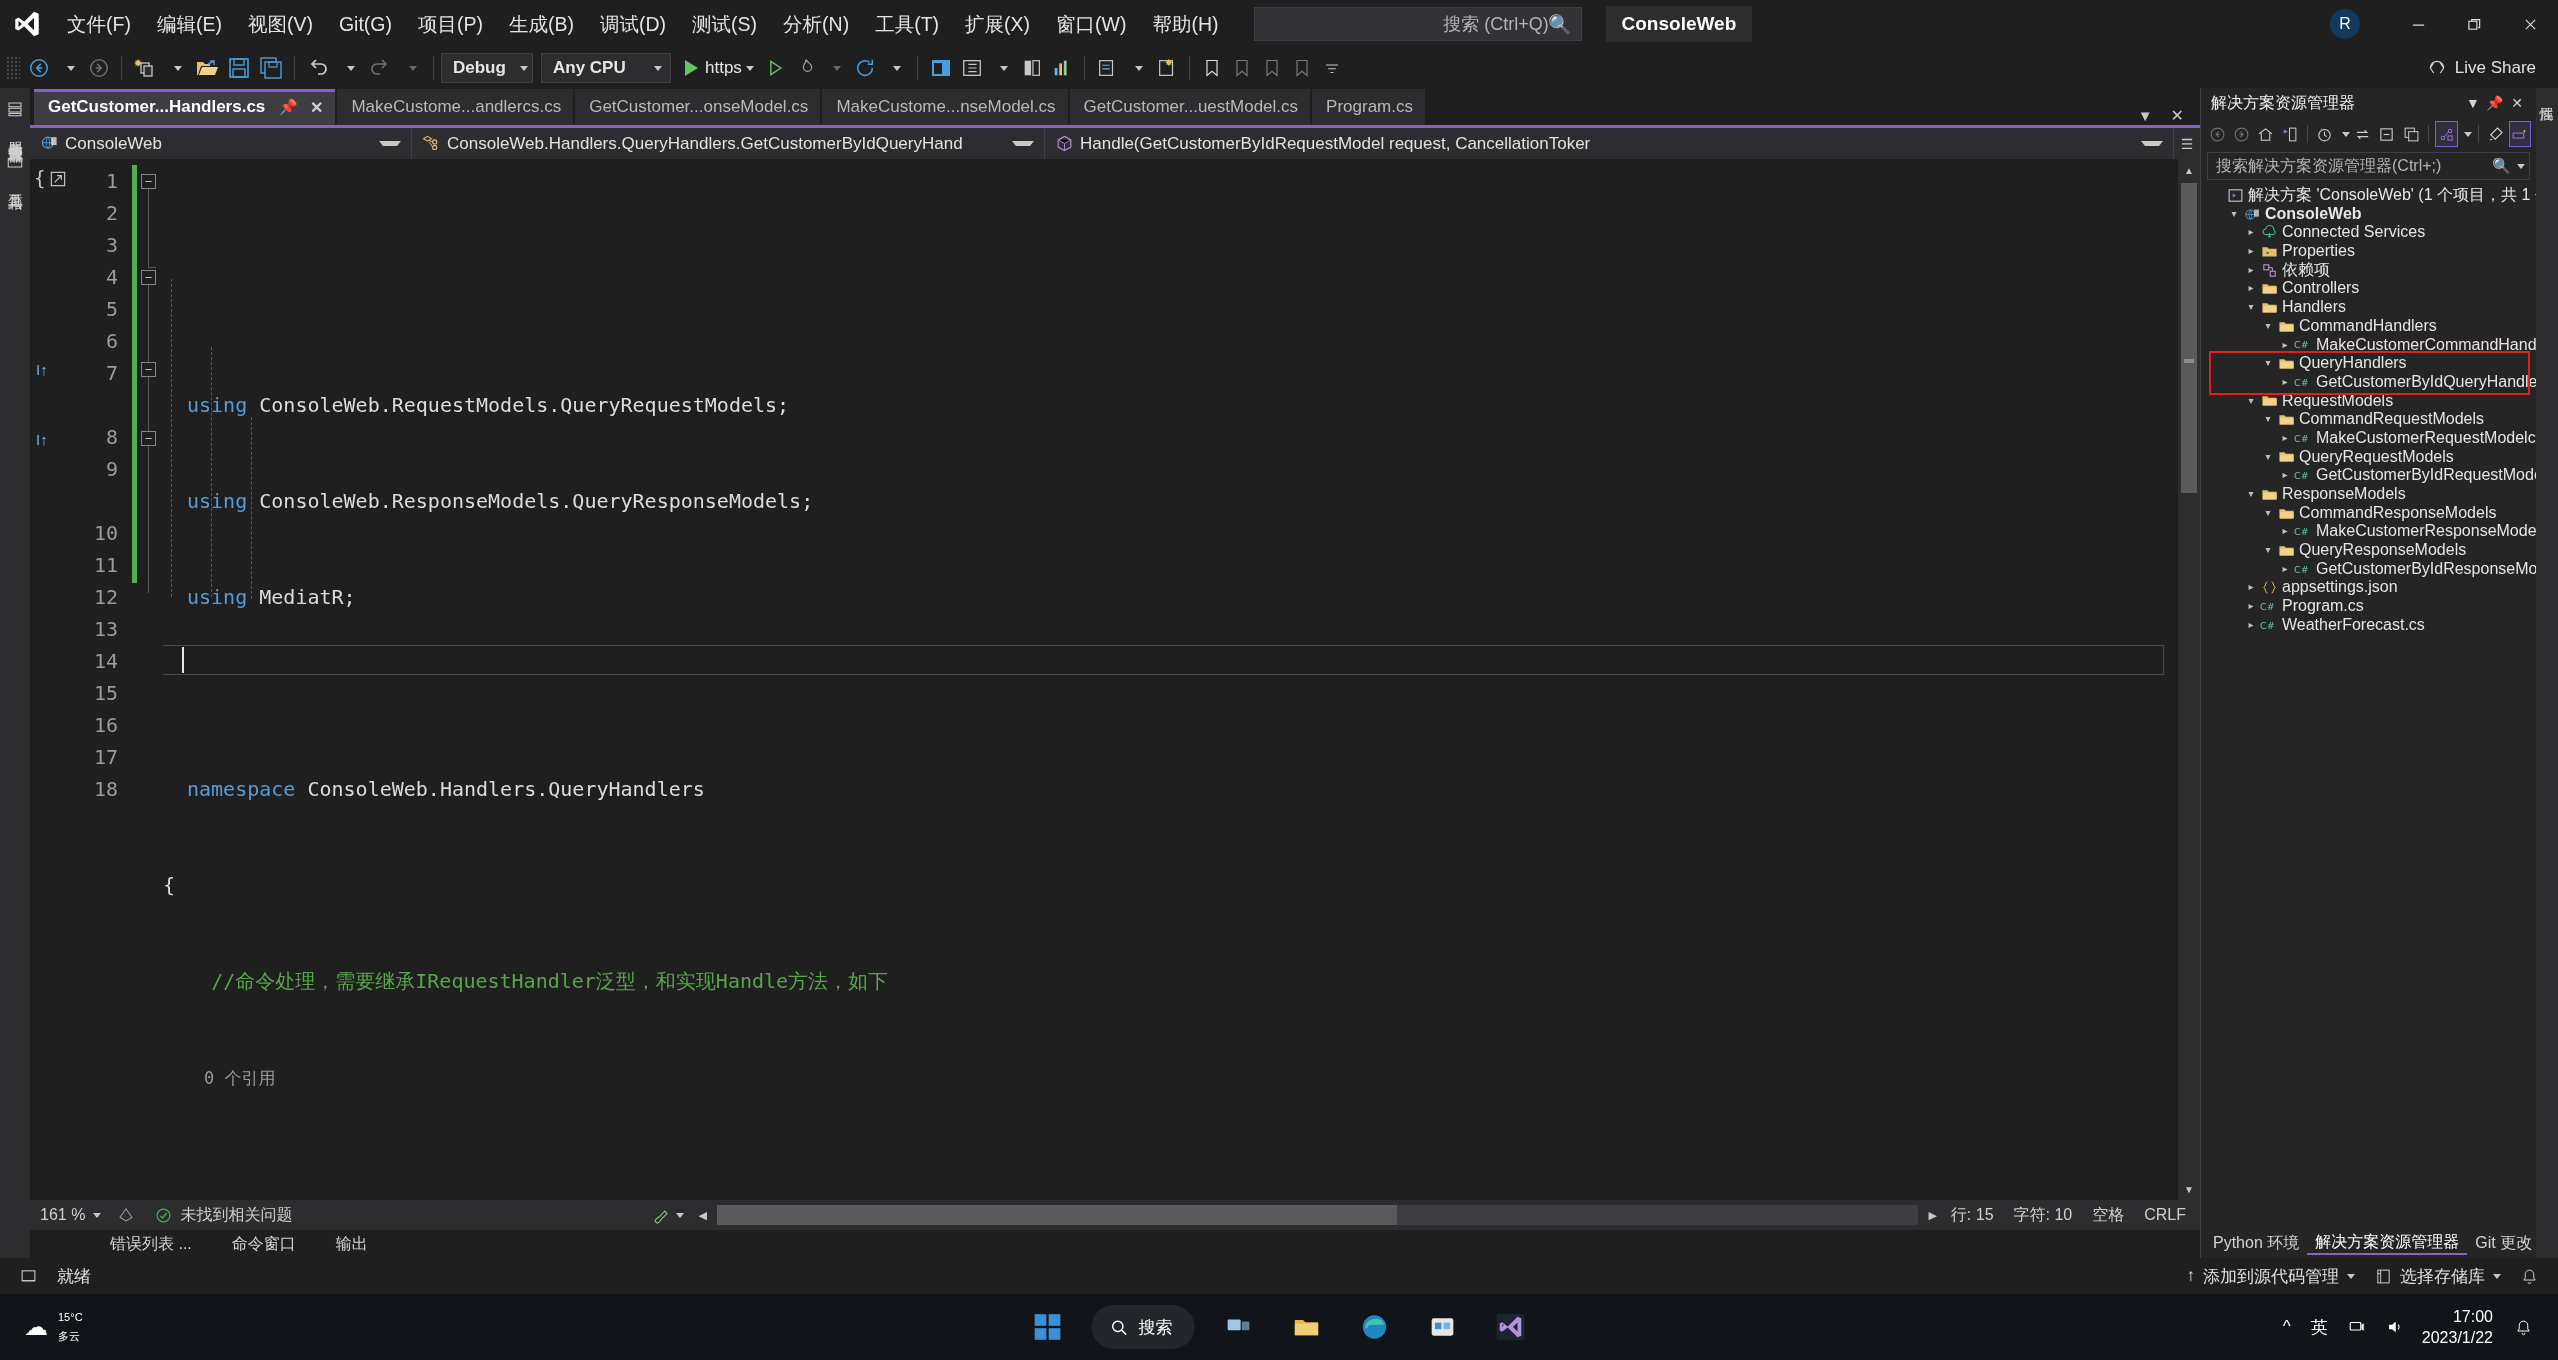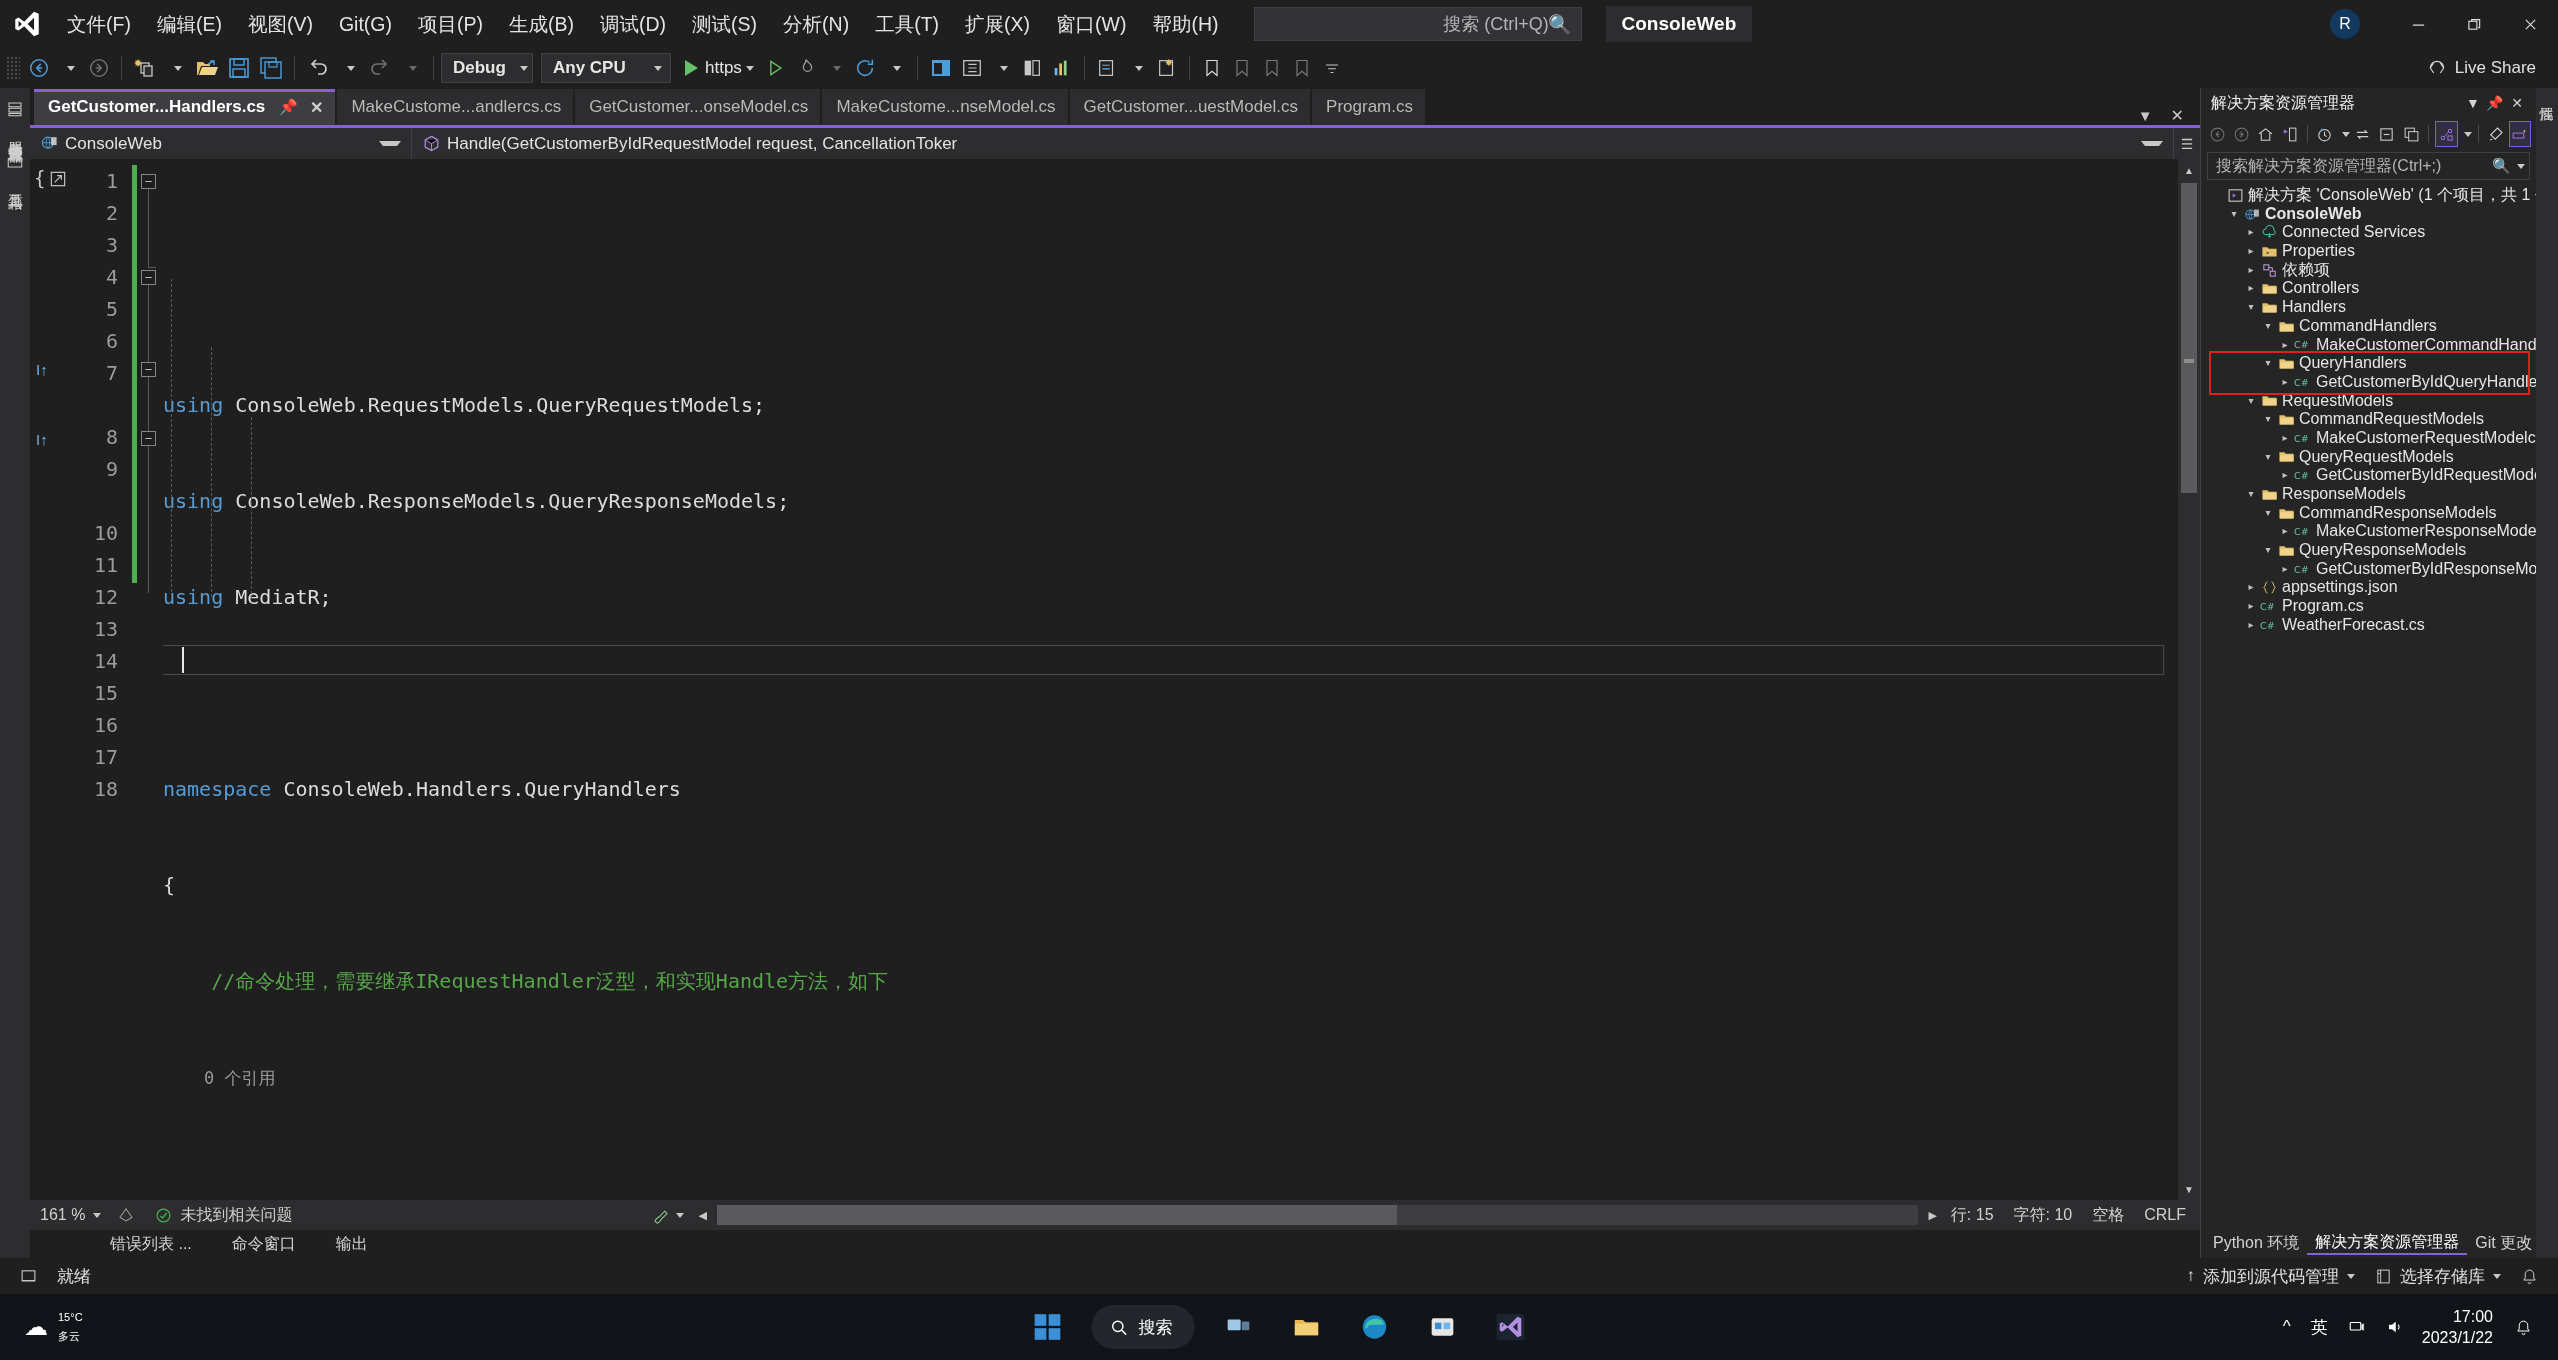--- a/index.html
+++ b/index.html
@@ -116,21 +116,21 @@
   .foldmargin { width:26px; flex:0 0 26px; position:relative; padding-top:6px; }
   .fold { position:absolute; left:4px; width:15px; height:15px; border:1px solid #868686; color:#c8c8c8;
           font-size:13px; line-height:13px; text-align:center; background:#1f1f1f;}
   .guideline { position:absolute; width:1px; background:#5a5a5a; }
   .code {
     flex:1; position:relative; padding-top:6px; overflow:hidden;
     font-family:"DejaVu Sans Mono", monospace; font-size:20px; line-height:32px;
     color:#dcdcdc; white-space:pre;
   }
   .code .ln { height:32px; white-space:pre; }
-  .kw { color:#569cd6; }
+  .kw { color:#569cd6;margin-left:24px; }
   .type { color:#4ec9b0; }
   .cmt { color:#57a64a; }
   .id { color:#dcdcdc; }
   .lens { color:#9a9a9a; font-size:17px; }
   .cur-line-box { position:absolute; left:0; right:14px; height:30px; border:1px solid #4a4a4a; }
   .caretbar { position:absolute; width:2px; background:#e8e8e8; }
 
   
   .vscroll { width:22px; flex:0 0 22px; background:#2d2d30; position:relative; }
   .vscroll .thumb { position:absolute; left:3px; width:16px; background:#5a5a5c; }
@@ -491,20 +491,30 @@
       </div>
 
       <div class="navbar">
         <div class="nv nv0">
           <svg width="19" height="19" viewBox="0 0 24 24" style="margin-right:6px">
               <circle cx="10" cy="11" r="7" fill="none" stroke="#4a9eda" stroke-width="1.4"></circle>
               <path d="M3 11h14M10 4c3 4 3 10 0 14M10 4c-3 4-3 10 0 14" stroke="#4a9eda" stroke-width="1.1" fill="none"></path>
               <rect x="14" y="4" width="7" height="10" fill="#d6d6d6" opacity=".85"></rect>
             </svg>
           <span class="nvlabel">ConsoleWeb</span>
+          <span class="caret"></span>
+        </div>
+        <div class="nv nv1">
+          <svg width="19" height="19" viewBox="0 0 24 24" style="margin-right:6px;flex:0 0 19px">
+              <path d="M7 3l5 3-5 3-5-3z" fill="none" stroke="#e3c16b" stroke-width="1.4"></path>
+              <circle cx="16" cy="10" r="2.6" fill="none" stroke="#e3c16b" stroke-width="1.4"></circle>
+              <circle cx="16" cy="17" r="2.6" fill="none" stroke="#e3c16b" stroke-width="1.4"></circle>
+              <path d="M9 8l4 2M9 10l4 6" stroke="#e3c16b" stroke-width="1.1"></path>
+            </svg>
+          <span class="nvlabel">ConsoleWeb.Handlers.QueryHandlers.GetCustomerByIdQueryHand</span>
           <span class="caret"></span>
         </div>
         <div class="nv nv2">
           <svg width="19" height="19" viewBox="0 0 24 24" style="margin-right:6px;flex:0 0 19px">
               <path d="M12 3l8 4.5v9L12 21l-8-4.5v-9z" fill="none" stroke="#b48ee0" stroke-width="1.5"></path>
               <path d="M4 7.5l8 4.5 8-4.5M12 12v9" stroke="#b48ee0" stroke-width="1.2"></path>
             </svg>
           <span class="nvlabel">Handle(GetCustomerByIdRequestModel request, CancellationToker</span>
           <span class="caret"></span>
         </div>

